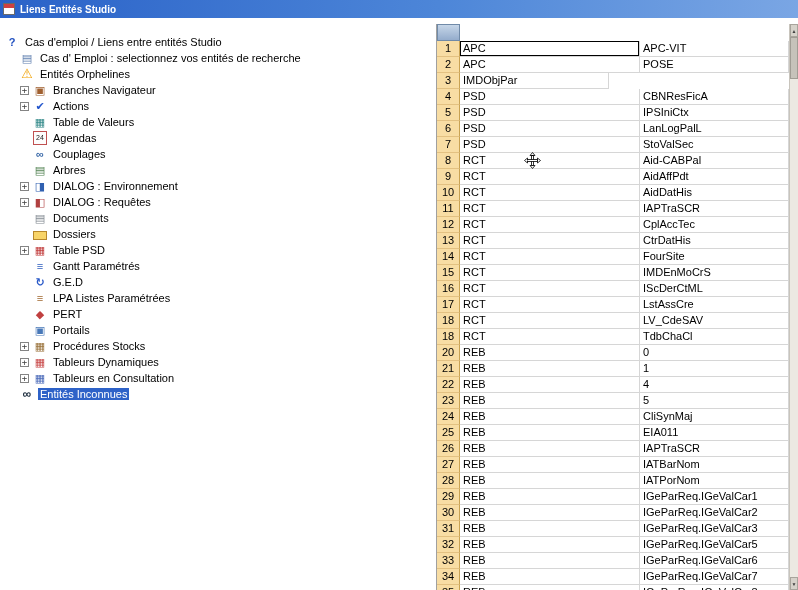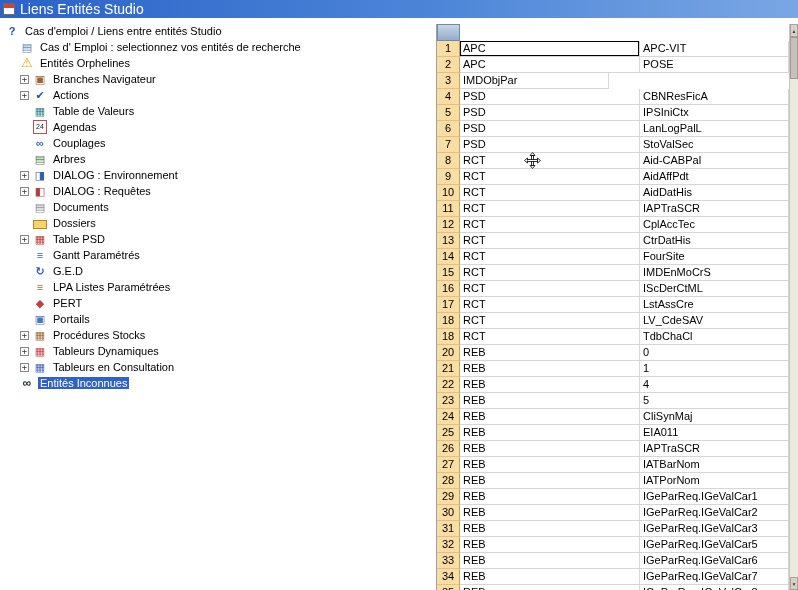--- a/index.html
+++ b/index.html
@@ -12,25 +12,25 @@
   .window { position:relative; width:798px; height:590px; background:#fff; }
 
   
   .titlebar {
     position:absolute; left:0; top:0; width:798px; height:18px;
     background:linear-gradient(90deg,#2a62c8 0%,#4d86d8 55%,#7aa6e4 100%);
     display:flex; align-items:center; padding-left:3px; gap:5px;
   }
   .app-icon { width:12px; height:12px; background:#fff; border:1px solid #6a6a6a; position:relative; flex:none; }
   .app-icon::before { content:""; position:absolute; left:0; top:0; right:0; height:4px; background:#d04040; }
-  .title-text { color:#fff; font-weight:normal; font-size:14px; white-space:nowrap; }
+  .title-text { color:#fff; font-weight:bold; font-size:10px; white-space:nowrap; }
 
   
   .tree-panel {
-    position:absolute; left:2px; top:19px; width:434px; bottom:0;
+    position:absolute; left:2px; top:30px; width:434px; bottom:0;
     background:#fff; overflow:hidden; padding-top:4px;
   }
   .titem { height:16px; display:flex; align-items:center; white-space:nowrap; }
   .lv0 { padding-left:3px; }
   .lv1 { padding-left:18px; }
   .lv2 { padding-left:18px; }
   .expander {
     width:9px; height:9px; border:1px solid #848484; background:#fff;
     line-height:7px; text-align:center; font-size:9px; color:#404040;
     margin-right:4px; flex:none; font-family:"DejaVu Sans Mono",monospace;

